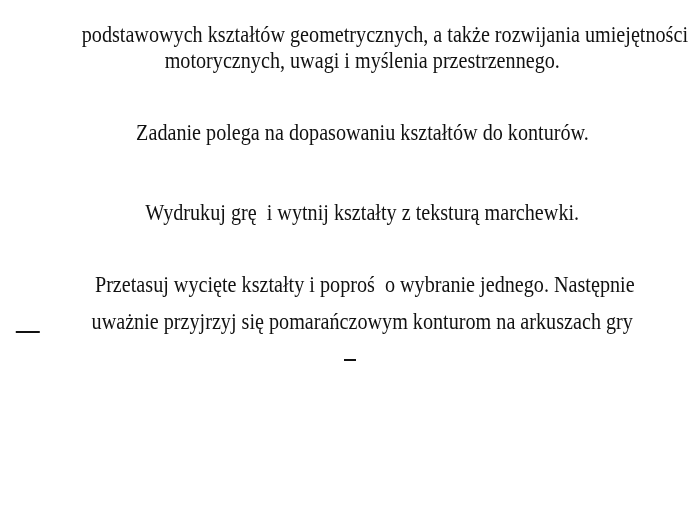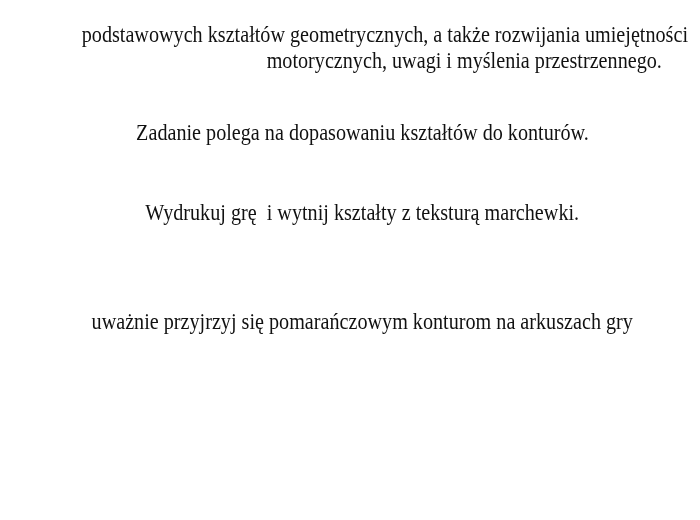--- a/index.html
+++ b/index.html
@@ -38,27 +38,30 @@
       transform-origin: center center;
     }
   </style>
 </head>
 <body>
 
 <div class="page">
   <div class="line" style="top:-8px;">
     <span>podstawowych kształtów geometrycznych, a także rozwijania umiejętności</span>
   </div>
-  <div class="line" style="top:18px;text-align:right;">
+  <div class="line" style="top:18px;">
     <span>motorycznych, uwagi i myślenia przestrzennego.</span>
   </div>
 
   <div class="line" style="top:90px;">
     <span>Zadanie polega na dopasowaniu kształtów do konturów.</span>
   </div>
 
   <div class="line" style="top:170px;">
     <span>Wydrukuj grę  i wytnij kształty z teksturą marchewki.</span>
   </div>
-  <div class="line" style="top:279px;">
+  <div class="line" style="top:242px;">
+    <span> Przetasuj wycięte kształty i poproś  o wybranie jednego. Następnie</span>
+  </div>
+  <div class="line" style="top:279px;text-decoration:underline;">
     <span>uważnie przyjrzyj się pomarańczowym konturom na arkuszach gry</span>
   </div>
 </div>
 
 </body></html>

